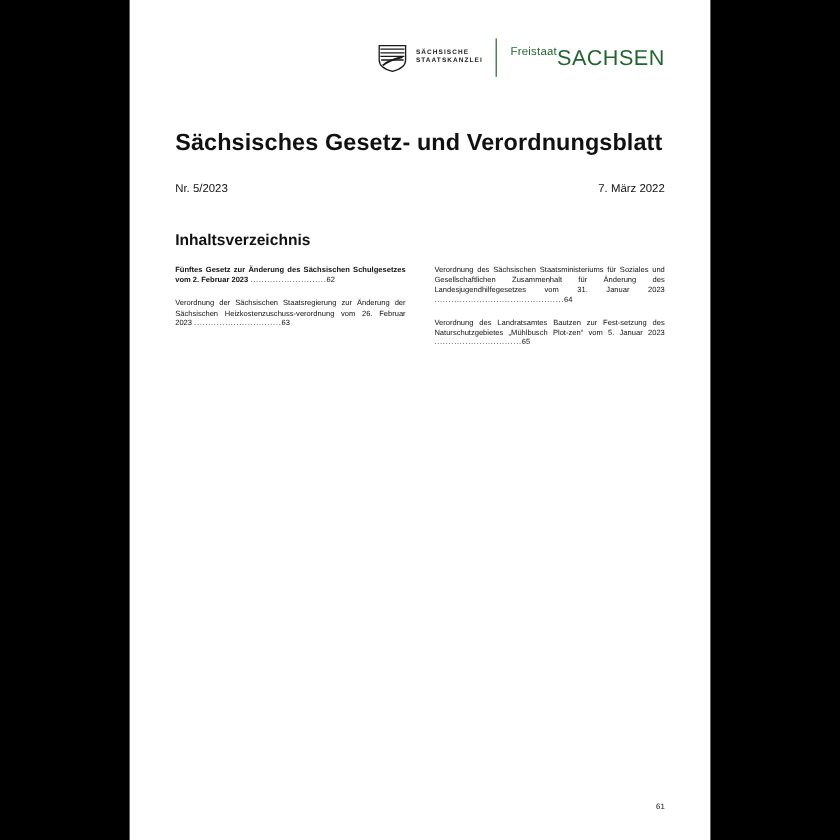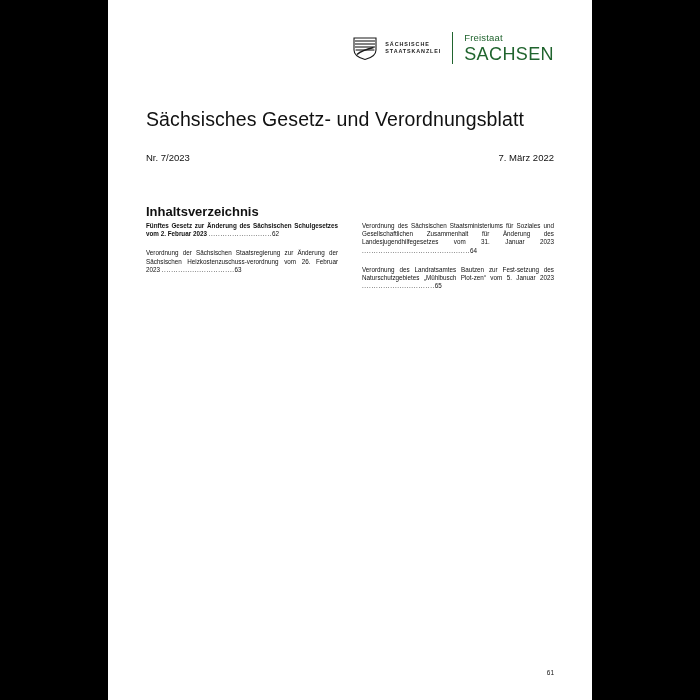--- a/index.html
+++ b/index.html
@@ -65,21 +65,21 @@
     white-space: nowrap;
   }
   .logo-divider {
     width: 1px;
     height: 32px;
     background: #20642e;
     margin: 0 11px;
   }
   .logo-right {
     display: flex;
-    flex-direction: column;
+    flex-direction: row;
     justify-content: center;
     line-height: 1;
   }
   .logo-freistaat {
     font-size: 9.5px;
     color: #20642e;
     letter-spacing: 0.2px;
     margin-bottom: 2px;
   }
   .logo-sachsen {
@@ -89,21 +89,21 @@
     letter-spacing: 0.4px;
     line-height: 1;
   }
 
   
   .doc-title {
     position: absolute;
     left: 38px;
     top: 108px;
     font-size: 19.5px;
-    font-weight: 400;
+    font-weight: 700;
     color: #111;
     letter-spacing: 0.1px;
   }
 
   
   .issue-row {
     position: absolute;
     left: 38px;
     right: 38px;
     top: 152px;
@@ -114,21 +114,20 @@
   }
 
   
   .toc-heading {
     position: absolute;
     left: 38px;
     top: 192px;
     font-size: 13px;
     font-weight: 700;
     color: #111;
-    margin-top: 12px;
   }
   .toc-columns {
     position: absolute;
     left: 38px;
     right: 38px;
     top: 222px;
     display: flex;
     gap: 24px;
   }
   .toc-col {
@@ -188,21 +187,21 @@
         <div class="logo-divider"></div>
         <div class="logo-right">
           <span class="logo-freistaat">Freistaat</span>
           <span class="logo-sachsen">SACHSEN</span>
         </div>
       </div>
 
       <div class="doc-title">Sächsisches Gesetz- und Verordnungsblatt</div>
 
       <div class="issue-row">
-        <span>Nr. 7/2023</span>
+        <span>Nr. 5/2023</span>
         <span>7. März 2022</span>
       </div>
 
       <div class="toc-heading">Inhaltsverzeichnis</div>
 
       <div class="toc-columns">
         <div class="toc-col">
           <div class="toc-entry bold">
             <span class="toc-text">Fünftes Gesetz zur Änderung des Sächsischen Schulgesetzes vom 2. Februar 2023</span>
             <span class="toc-dots">...........................</span><span class="toc-page">62</span>

